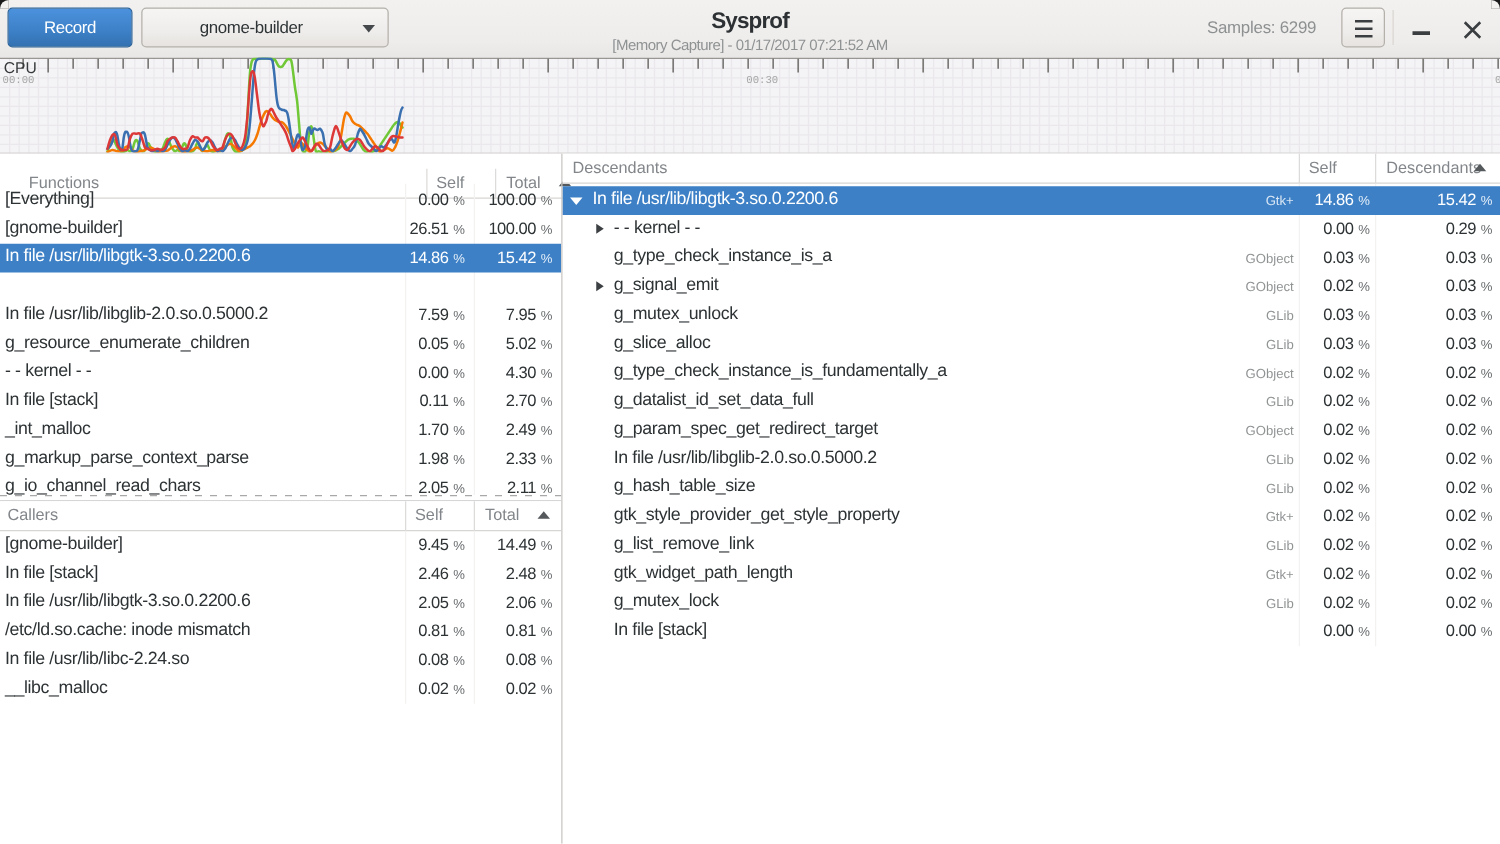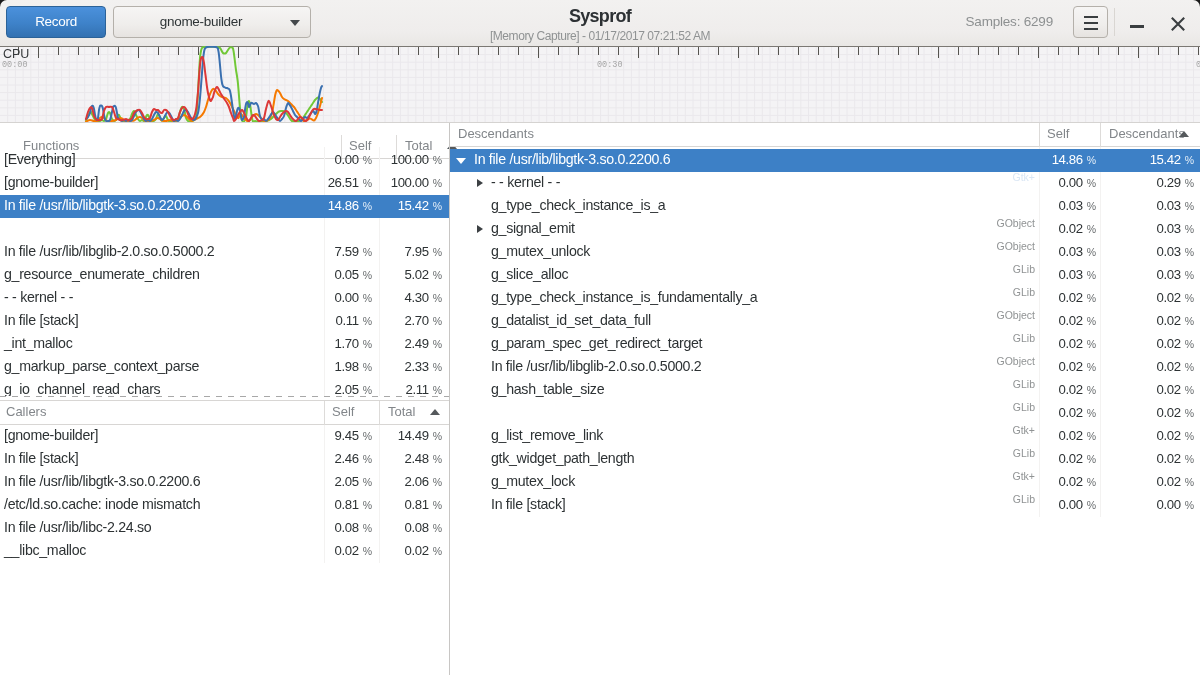--- a/index.html
+++ b/index.html
@@ -48,21 +48,21 @@
 .sortarr { position:absolute; top:8px; width:0; height:0;
   border-left:5px solid transparent; border-right:5px solid transparent;
   border-bottom:6px solid #55595c; }
 
 .row { position:absolute; width:100%; height:23px; font-size:14.2px; color:#2d3234; letter-spacing:-0.3px; }
 .row.sel { background:#3d80c6; color:#fff; }
 .row .name { position:absolute; top:2px; white-space:nowrap; }
 .row .num { position:absolute; top:2.5px; text-align:right; font-size:13.2px; letter-spacing:-0.4px; }
 .row .pct { font-size:10.5px; color:#686c6e; margin-left:4px; letter-spacing:0; }
 .row.sel .pct { color:#e4eef8; }
-.row .badge { position:absolute; top:5.5px; font-size:10.5px; color:#909394; text-align:right; letter-spacing:0;margin-top:16px; }
+.row .badge { position:absolute; top:5.5px; font-size:10.5px; color:#909394; text-align:right; letter-spacing:0; }
 .row.sel .badge { color:#d9e6f4; }
 .colline { position:absolute; top:23px; width:1px; background:#f3f2f1; }
 
 
 .exp-r { width:0; height:0; border-top:4.5px solid transparent; border-bottom:4.5px solid transparent;
   border-left:6px solid #3c4043; position:absolute; top:7px; }
 .exp-d { width:0; height:0; border-left:5px solid transparent; border-right:5px solid transparent;
   border-top:6px solid #fff; position:absolute; top:9px; }
 
 
@@ -533,20 +533,21 @@
             <span class="num" style="left:589px;width:57px">0.02<span class="pct">%</span></span>
             <span class="num" style="left:650px;width:94px">0.02<span class="pct">%</span></span>
           </div>
           <div class="row" style="left:450px;top:232px;width:750px;">
             <span class="name" style="left:41px">g_hash_table_size</span>
             <span class="badge" style="left:505px;width:80px">GLib</span>
             <span class="num" style="left:589px;width:57px">0.02<span class="pct">%</span></span>
             <span class="num" style="left:650px;width:94px">0.02<span class="pct">%</span></span>
           </div>
           <div class="row" style="left:450px;top:255px;width:750px;">
+            <span class="name" style="left:41px">gtk_style_provider_get_style_property</span>
             <span class="badge" style="left:505px;width:80px">Gtk+</span>
             <span class="num" style="left:589px;width:57px">0.02<span class="pct">%</span></span>
             <span class="num" style="left:650px;width:94px">0.02<span class="pct">%</span></span>
           </div>
           <div class="row" style="left:450px;top:278px;width:750px;">
             <span class="name" style="left:41px">g_list_remove_link</span>
             <span class="badge" style="left:505px;width:80px">GLib</span>
             <span class="num" style="left:589px;width:57px">0.02<span class="pct">%</span></span>
             <span class="num" style="left:650px;width:94px">0.02<span class="pct">%</span></span>
           </div>

